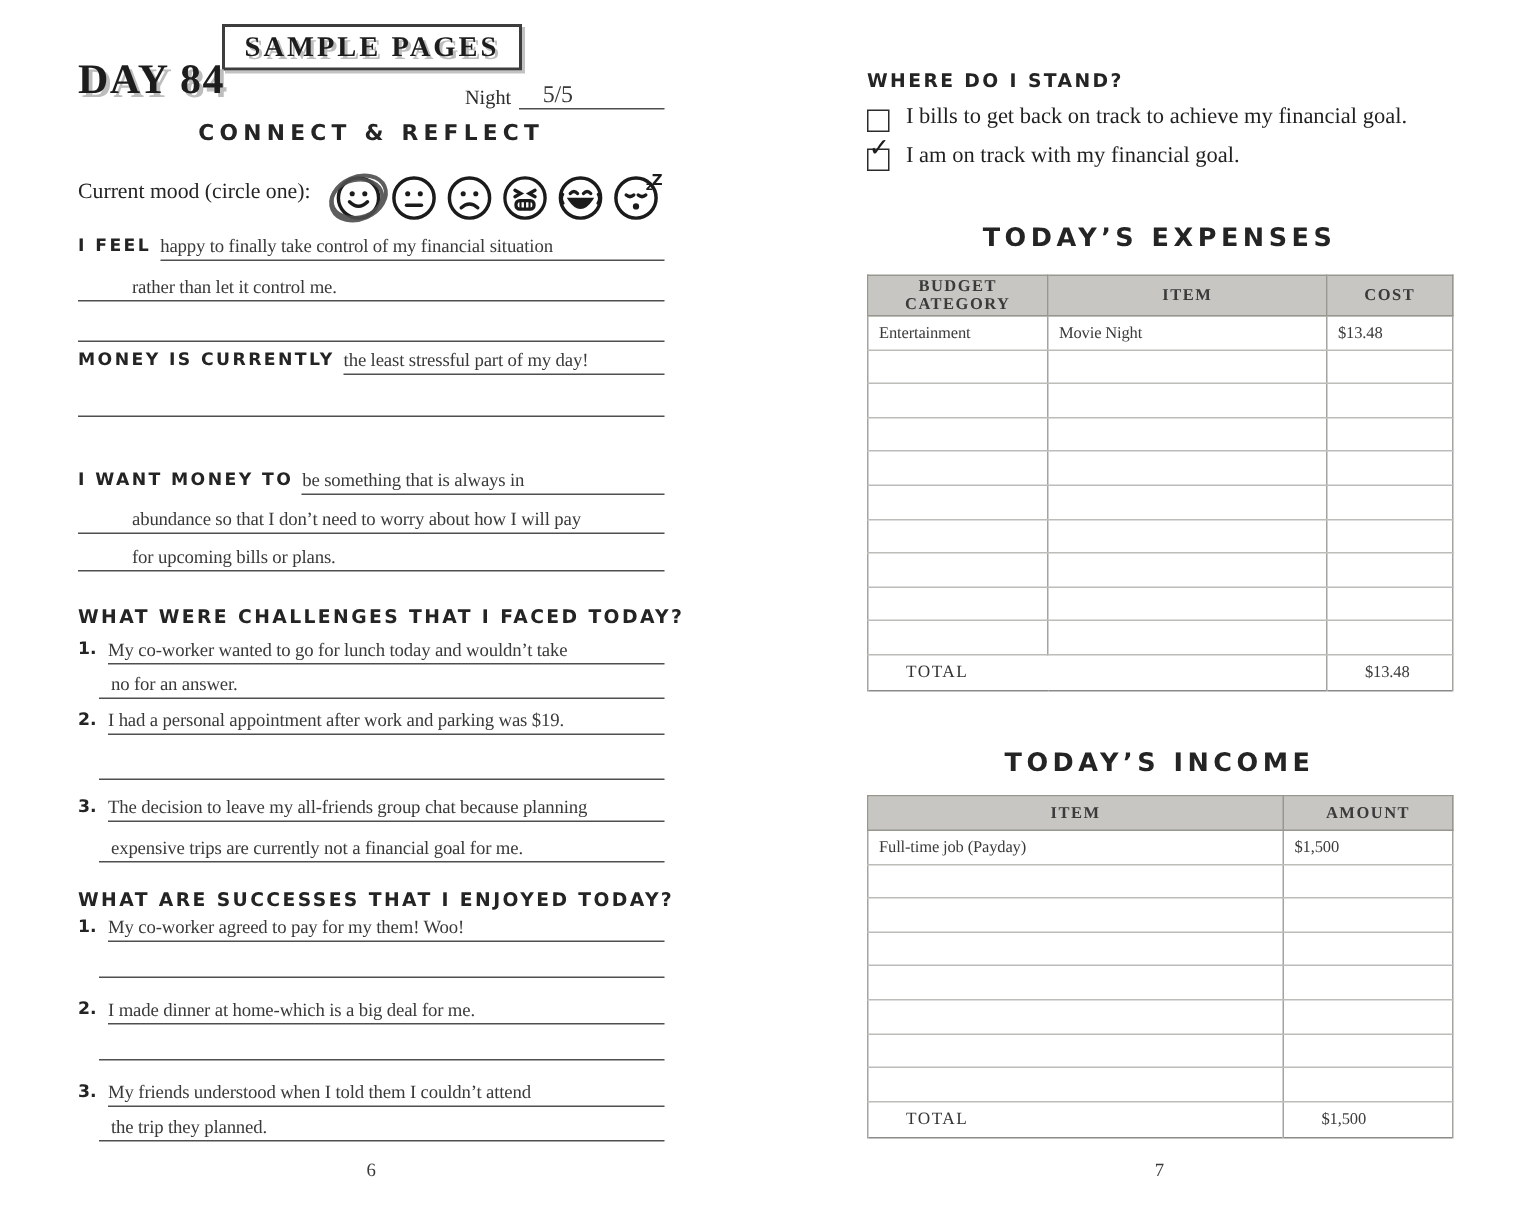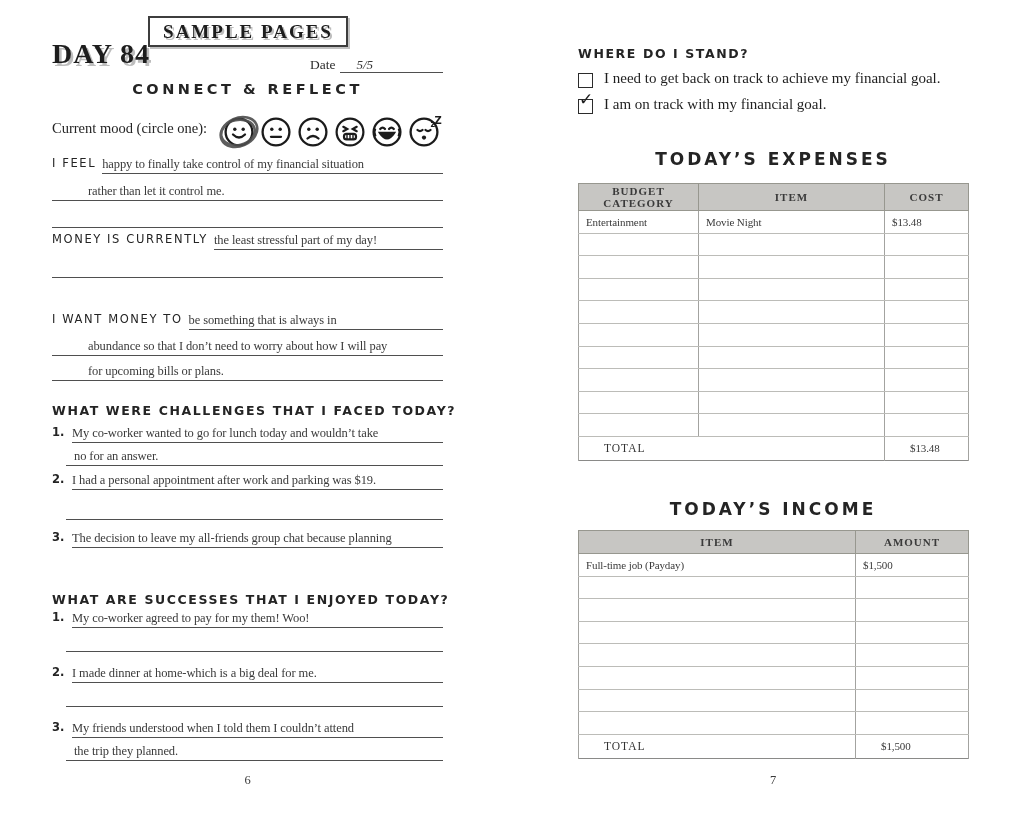--- a/index.html
+++ b/index.html
@@ -15,40 +15,40 @@
   .banner{position:absolute;left:96px;top:16px;width:196px;height:27px;
           border:2px solid #3d3d3d;box-shadow:2px 2px 0 #c2c2c2;
           display:flex;align-items:center;justify-content:center;}
   .banner span{font-weight:bold;font-size:19px;letter-spacing:2px;
                text-shadow:2px 2px 0 #bdbdbd;}
   .day{position:absolute;left:0;top:38px;margin:0;font-size:28px;font-weight:800;
        letter-spacing:1px;text-shadow:2.5px 2.5px 0 #bdbdbd;}
   .date-row{position:absolute;left:258px;top:55px;width:133px;display:flex;align-items:flex-end;}
   .date-label{font-size:13.5px;color:#2c2c2c;}
   .date-line{flex:1;border-bottom:1px solid #4f4f4f;height:17px;margin-left:5px;}
-  .date-line .hand{padding-left:16px;font-size:13px;font-style:italic;}
+  .date-line .hand{padding-left:16px;font-size:16px;}
 
   .connect{position:absolute;left:0;top:81px;width:100%;margin:0;text-align:center;
            font-family:"DejaVu Sans",sans-serif;font-size:14.5px;font-weight:700;
            letter-spacing:3.5px;color:#242424;}
 
   
   .mood-label{position:absolute;left:0;top:120px;font-size:14.5px;color:#242424;}
   .moods{position:absolute;left:171px;top:116px;display:flex;gap:5px;}
   .mood{position:relative;width:32px;height:32px;display:inline-block;}
   .mood svg{overflow:visible;}
   .circle-mark{display:none;position:absolute;left:-6px;top:-5px;}
   .mood.circled .circle-mark{display:block;}
 
   
   .wline{border-bottom:1px solid #4f4f4f;height:22px;box-sizing:border-box;}
   .wline .hand{display:block;line-height:24px;}
   .abs{position:absolute;left:0;width:391px;}
   .prompt-row,.item-row{position:absolute;display:flex;align-items:flex-end;width:391px;left:0;}
-  .plabel{font-family:"DejaVu Sans",sans-serif;font-size:11.5px;font-weight:400;
+  .plabel{font-family:"DejaVu Sans",sans-serif;font-size:11.5px;font-weight:700;
           letter-spacing:1.6px;color:#242424;padding-bottom:4px;white-space:nowrap;}
   .grow{flex:1;margin-left:6px;}
   .indent .hand{padding-left:36px;}
   .qhead{position:absolute;left:0;margin:0;font-family:"DejaVu Sans",sans-serif;
          font-size:12.5px;font-weight:700;letter-spacing:1.6px;color:#242424;white-space:nowrap;}
   .inum{font-family:"DejaVu Sans",sans-serif;font-size:11.5px;font-weight:700;
         color:#242424;padding-bottom:4px;width:14px;}
   .item-cont{position:absolute;left:14px;width:377px;}
   .indent8 .hand{padding-left:8px;}
   .pnum{position:absolute;left:0;width:100%;text-align:center;top:773px;
@@ -86,21 +86,21 @@
 
   <section class="page page-left">
 
     <div class="banner">
       <span class="serif">SAMPLE PAGES</span>
     </div>
 
     <h1 class="day serif">DAY 84</h1>
 
     <div class="date-row">
-      <span class="date-label serif">Date</span>
+      <span class="date-label serif">Night</span>
       <span class="date-line">
         <span class="hand">5/5</span>
       </span>
     </div>
 
     <h2 class="connect">CONNECT &amp; REFLECT</h2>
 
     <span class="mood-label serif">Current mood (circle one):</span>
     <div class="moods">
       <span class="mood circled">
@@ -216,20 +216,23 @@
     </div>
     <div class="wline item-cont indent8" style="top:498px">
         <span class="hand"></span>
       </div>
     <div class="item-row" style="top:526px">
       <span class="inum">3.</span>
       <span class="wline grow">
           <span class="hand">The decision to leave my all-friends group chat because planning</span>
         </span>
     </div>
+    <div class="wline item-cont indent8" style="top:553px">
+        <span class="hand">expensive trips are currently not a financial goal for me.</span>
+      </div>
 
     <h3 class="qhead" style="top:592px">WHAT ARE SUCCESSES THAT I ENJOYED TODAY?</h3>
     <div class="item-row" style="top:606px">
       <span class="inum">1.</span>
       <span class="wline grow">
           <span class="hand">My co-worker agreed to pay for my them! Woo!</span>
         </span>
     </div>
     <div class="wline item-cont indent8" style="top:630px">
         <span class="hand"></span>
@@ -255,21 +258,21 @@
 
     <div class="pnum">6</div>
   </section>
 
   <section class="page page-right">
 
     <h3 class="qhead" style="top:46px">WHERE DO I STAND?</h3>
 
     <div class="opt" style="top:70px">
       <span class="cbox"></span>
-      <span class="olabel serif">I need to get back on track to achieve my financial goal.</span>
+      <span class="olabel serif">I bills to get back on track to achieve my financial goal.</span>
     </div>
     <div class="opt checked" style="top:96px">
       <span class="cbox">
           <span class="tick">✓</span>
         </span>
       <span class="olabel serif">I am on track with my financial goal.</span>
     </div>
 
     <h2 class="tabletitle" style="top:149px">TODAY’S EXPENSES</h2>
     <table class="jtable" style="top:183px">

